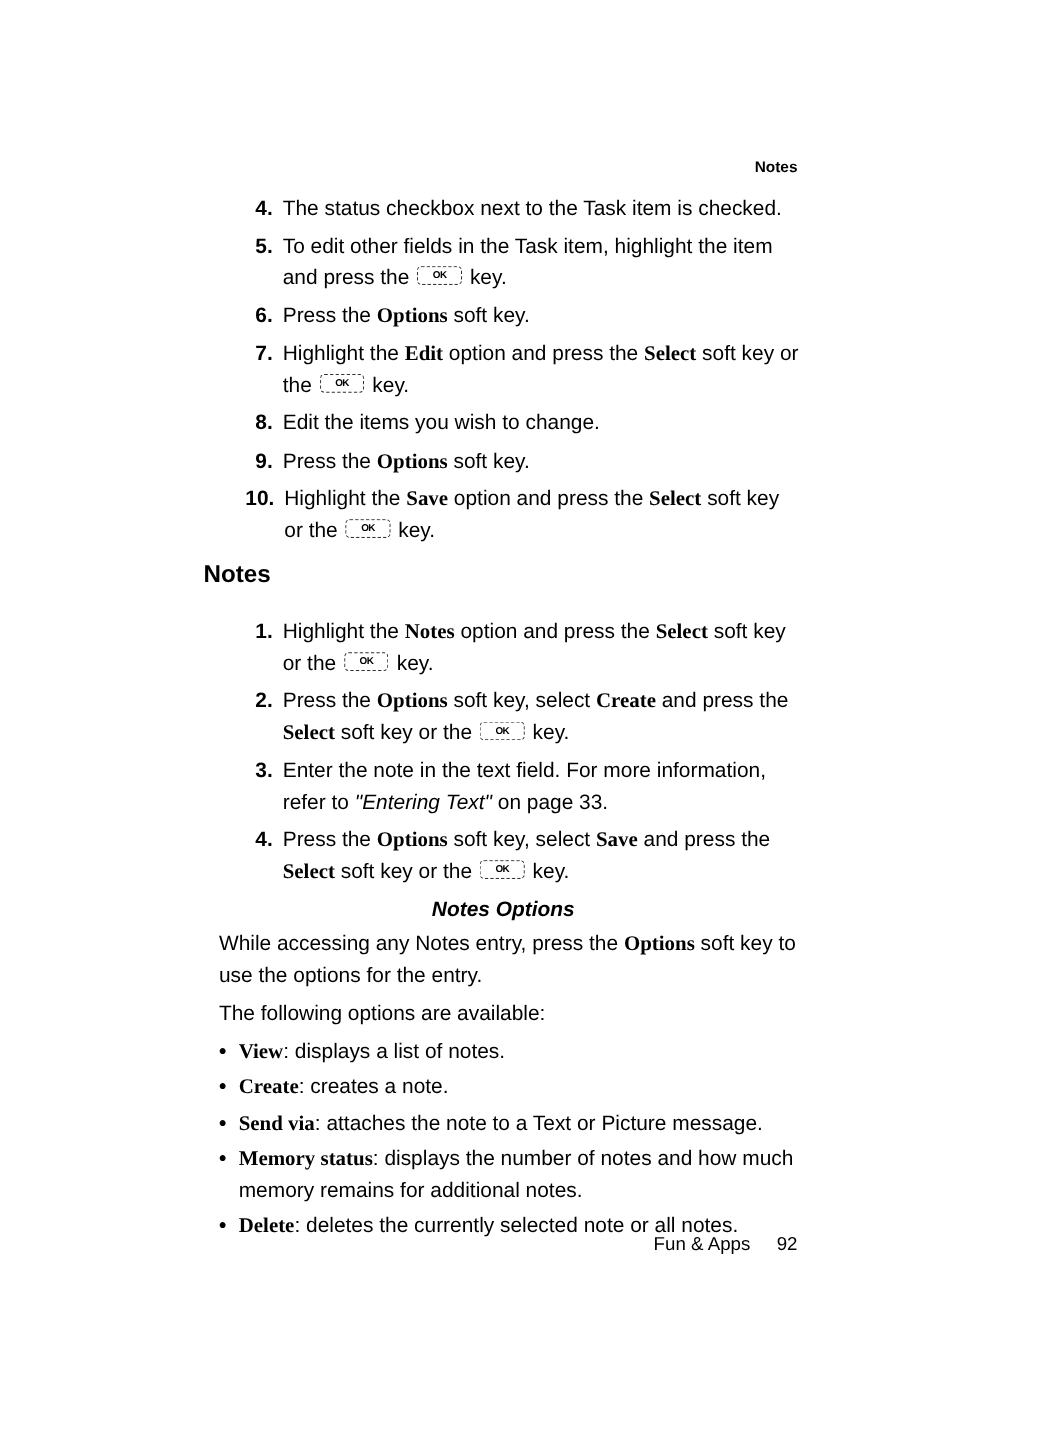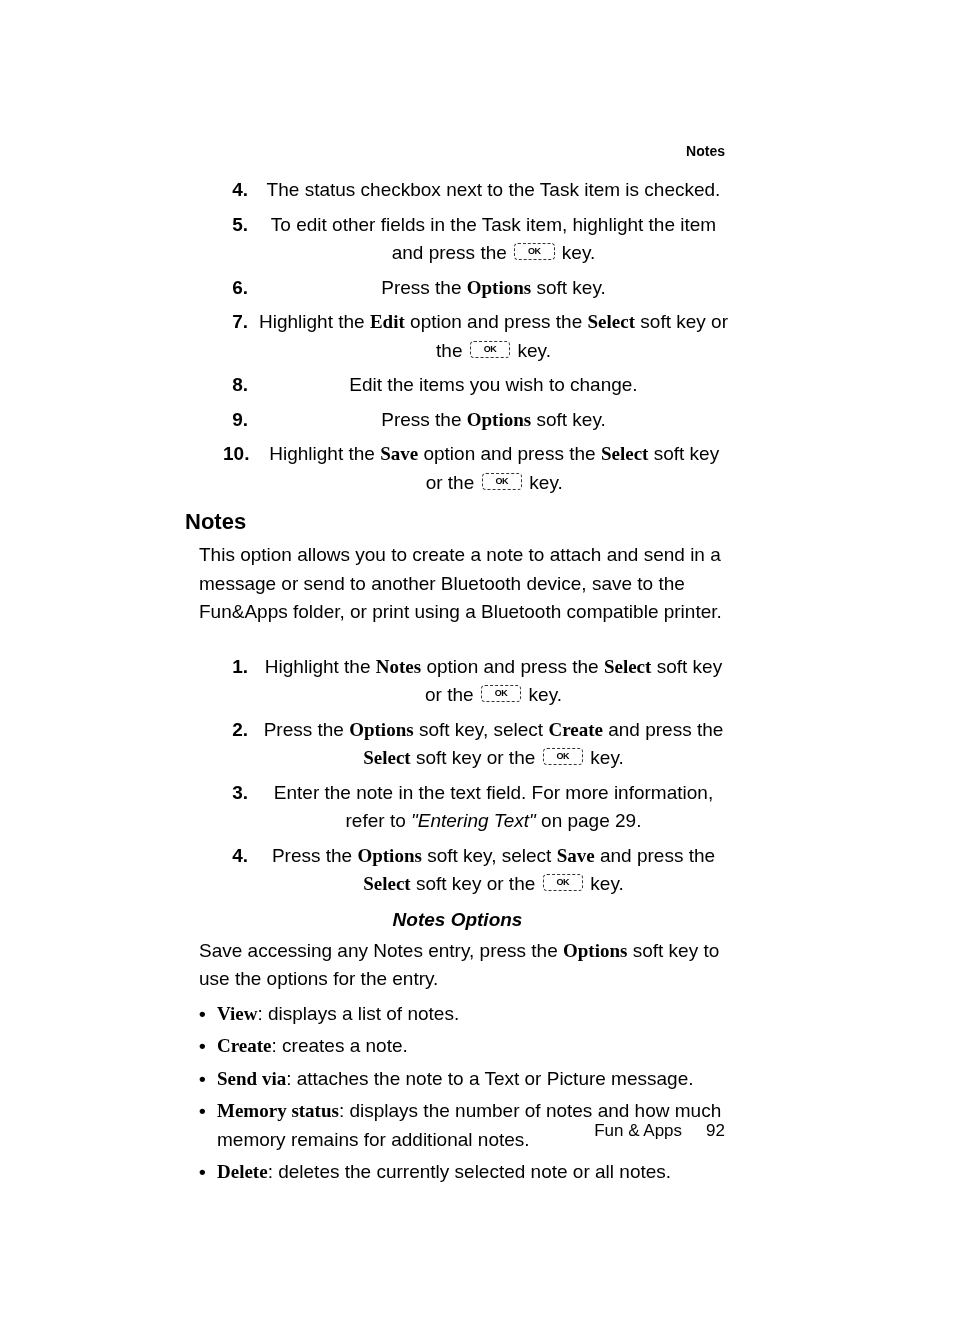--- a/index.html
+++ b/index.html
@@ -2,21 +2,21 @@
 <html><head>
 <meta charset="utf-8">
 <style>
   * { margin: 0; padding: 0; box-sizing: border-box; }
   html, body { width: 954px; height: 1319px; background: #fff; font-family: Arial, Helvetica, sans-serif; color: #000; }
   .page { width: 880px; height: 1319px; position: relative; padding: 150px 150px 90px 185px; }
   .top-label { position: absolute; top: 143px; right: 155px; font-weight: 700; font-size: 14px; }
   .ol1 { list-style: none; margin: 26px 0 0 38px; }
   .ol1 > li { display: flex; margin-bottom: 6px; font-size: 19px; line-height: 1.5; }
   .ol1 > li .num { font-weight: 700; min-width: 34px; text-align: right; padding-right: 9px; }
-  .ol1 > li .body { flex: 1; text-align: center; }
+  .ol1 > li .body { flex: 1; }
   .ok-key { display: inline-block; vertical-align: middle; border: 1px dashed #333; border-radius: 4px; padding: 0 13px; font-size: 9px; font-weight: 700; line-height: 15px; height: 17px; position: relative; top: -2px; margin: 0 2px; letter-spacing: -0.5px; }
   h2.section { font-size: 22px; font-weight: 800; margin: 12px 0 6px 0; }
   h3.sub { font-size: 19px; font-weight: 800; font-style: italic; margin: 10px 0 6px 0; text-align: center; }
   p.para { font-size: 19px; line-height: 1.5; margin: 6px 0 6px 14px; }
   .bul { list-style: none; margin: 4px 0 0 14px; }
   .bul > li { font-size: 19px; line-height: 1.5; margin-bottom: 4px; padding-left: 18px; position: relative; }
   .bul > li::before { content: "•"; position: absolute; left: 0; font-weight: 800; }
   .footer { position: absolute; bottom: 178px; right: 155px; font-size: 17px; }
   .footer .sep { display: inline-block; width: 24px; }
   b { font-weight: 700; font-family: Liberation Serif, serif; }
@@ -53,43 +53,43 @@
       <span class="num">9.</span>
       <span class="body"><span>Press the </span><b>Options</b><span> soft key.</span></span>
     </li>
     <li>
       <span class="num">10.</span>
       <span class="body"><span>Highlight the </span><b>Save</b><span> option and press the </span><b>Select</b><span> soft key or the </span><span class="ok-key">OK</span><span> key.</span></span>
     </li>
   </ol>
 
   <h2 class="section">Notes</h2>
-  <p class="para">This option allows you to create a note to attach and send in a message or send to another Bluetooth device, save to the Fun&amp;Apps folder, or print using a Bluetooth compatible printer.</p>
 
   <ol class="ol1">
     <li>
       <span class="num">1.</span>
       <span class="body"><span>Highlight the </span><b>Notes</b><span> option and press the </span><b>Select</b><span> soft key or the </span><span class="ok-key">OK</span><span> key.</span></span>
     </li>
     <li>
       <span class="num">2.</span>
       <span class="body"><span>Press the </span><b>Options</b><span> soft key, select </span><b>Create</b><span> and press the </span><b>Select</b><span> soft key or the </span><span class="ok-key">OK</span><span> key.</span></span>
     </li>
     <li>
       <span class="num">3.</span>
-      <span class="body"><span>Enter the note in the text field. For more information, refer to </span><i class="ref">"Entering Text"</i><span>  on page 29.</span></span>
+      <span class="body"><span>Enter the note in the text field. For more information, refer to </span><i class="ref">"Entering Text"</i><span>  on page 33.</span></span>
     </li>
     <li>
       <span class="num">4.</span>
       <span class="body"><span>Press the </span><b>Options</b><span> soft key, select </span><b>Save</b><span> and press the </span><b>Select</b><span> soft key or the </span><span class="ok-key">OK</span><span> key.</span></span>
     </li>
   </ol>
 
   <h3 class="sub">Notes Options</h3>
-  <p class="para"><span>Save accessing any Notes entry, press the </span><b>Options</b><span> soft key to use the options for the entry.</span></p>
+  <p class="para"><span>While accessing any Notes entry, press the </span><b>Options</b><span> soft key to use the options for the entry.</span></p>
+  <p class="para">The following options are available:</p>
 
   <ul class="bul">
     <li><b>View</b><span>: displays a list of notes.</span></li>
     <li><b>Create</b><span>: creates a note.</span></li>
     <li><b>Send via</b><span>: attaches the note to a Text or Picture message.</span></li>
     <li><b>Memory status</b><span>: displays the number of notes and how much memory remains for additional notes.</span></li>
     <li><b>Delete</b><span>: deletes the currently selected note or all notes.</span></li>
   </ul>
 
   <div class="footer">

